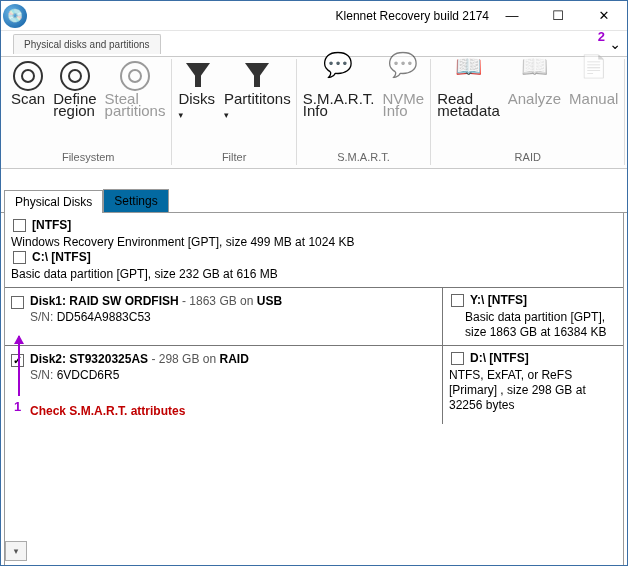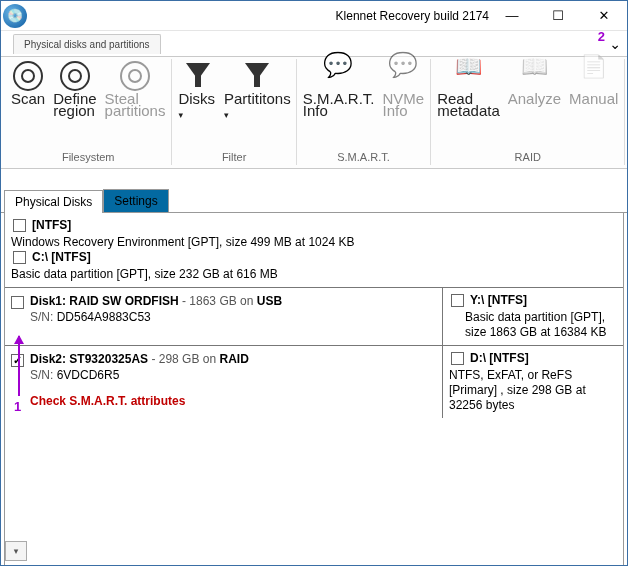--- a/index.html
+++ b/index.html
@@ -140,21 +140,21 @@
   .right-cell { flex:1; padding:5px 6px; }
   .chk {
     width:13px; height:13px; border:1px solid #666; margin:3px 6px 0 2px; flex-shrink:0;
     display:flex; align-items:center; justify-content:center; font-size:11px; line-height:1;
   }
   .chk.checked::before{ content:"✓"; color:#000; font-weight:bold;}
   .disk-info b{ font-weight:bold;}
   .grey { color:#555; }
   .disk-info { line-height:16px; }
   .subline{ padding-left:0; }
-  .smart-warn { color:#c00000; font-weight:bold; margin-top:10px; display:block;}
+  .smart-warn { color:#c00000; font-weight:bold; margin-top:20px; display:block;}
   .part-line { display:flex; align-items:flex-start; margin-bottom:2px;}
   .part-line .chk{ margin-top:1px;}
   .part-desc { line-height:15px;}
   
   .ann1-arrow {
     position:absolute; left:17px; top:335px; width:2px; height:60px; background:#a000d0;
   }
   .ann1-arrow::before{
     content:""; position:absolute; left:-4px; top:-1px;
     border-left:5px solid transparent; border-right:5px solid transparent;

